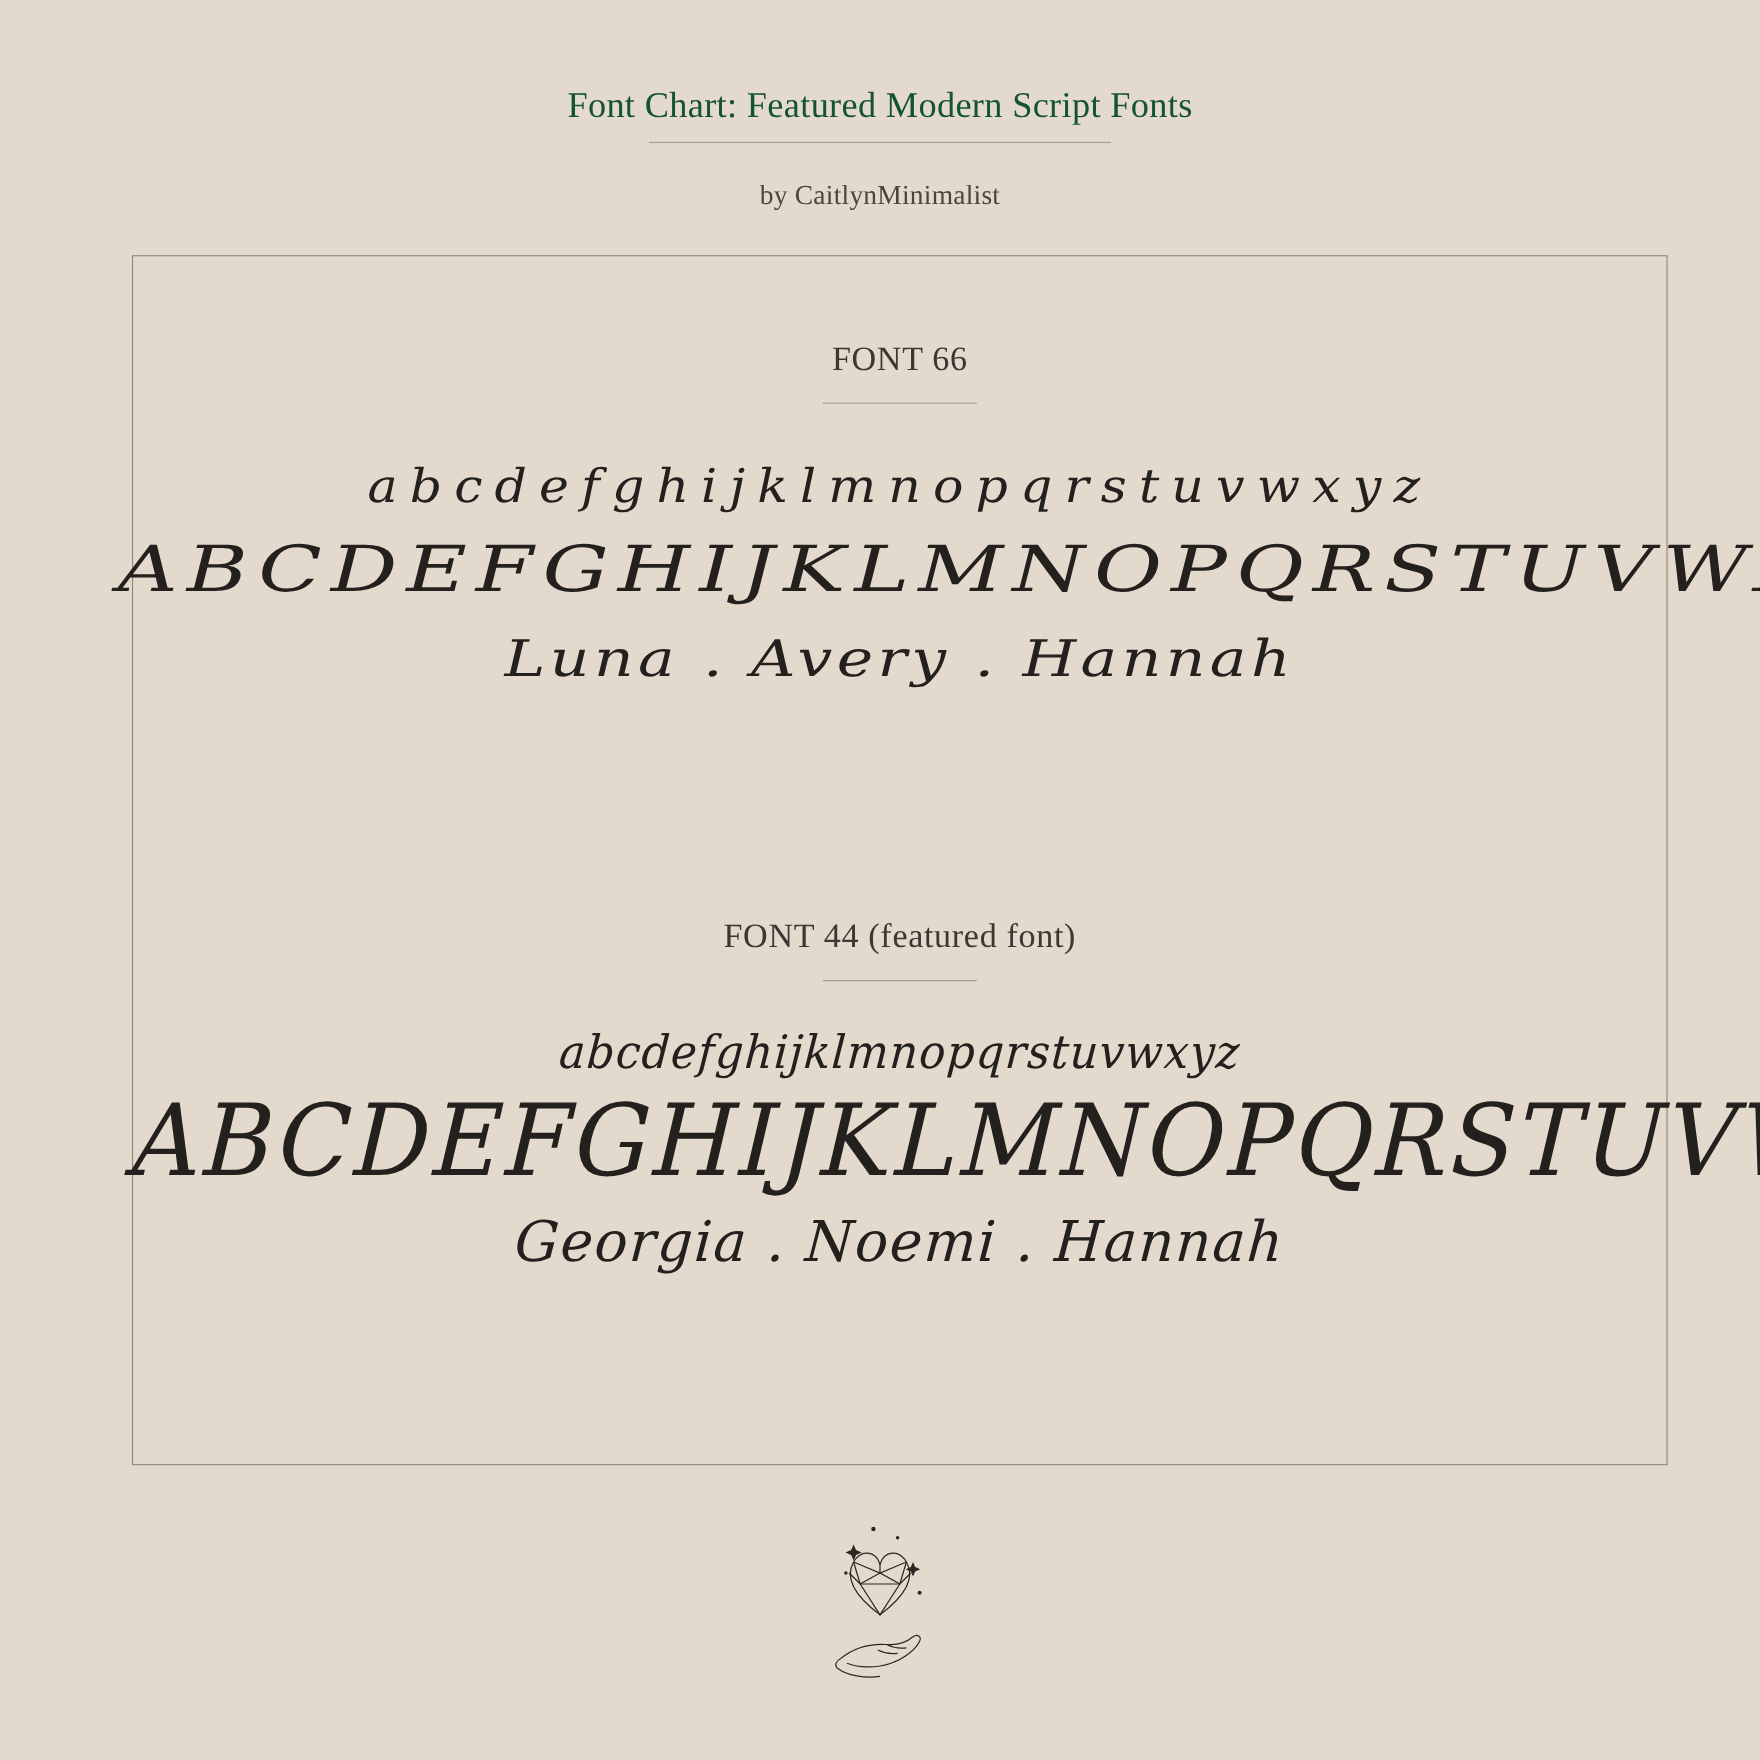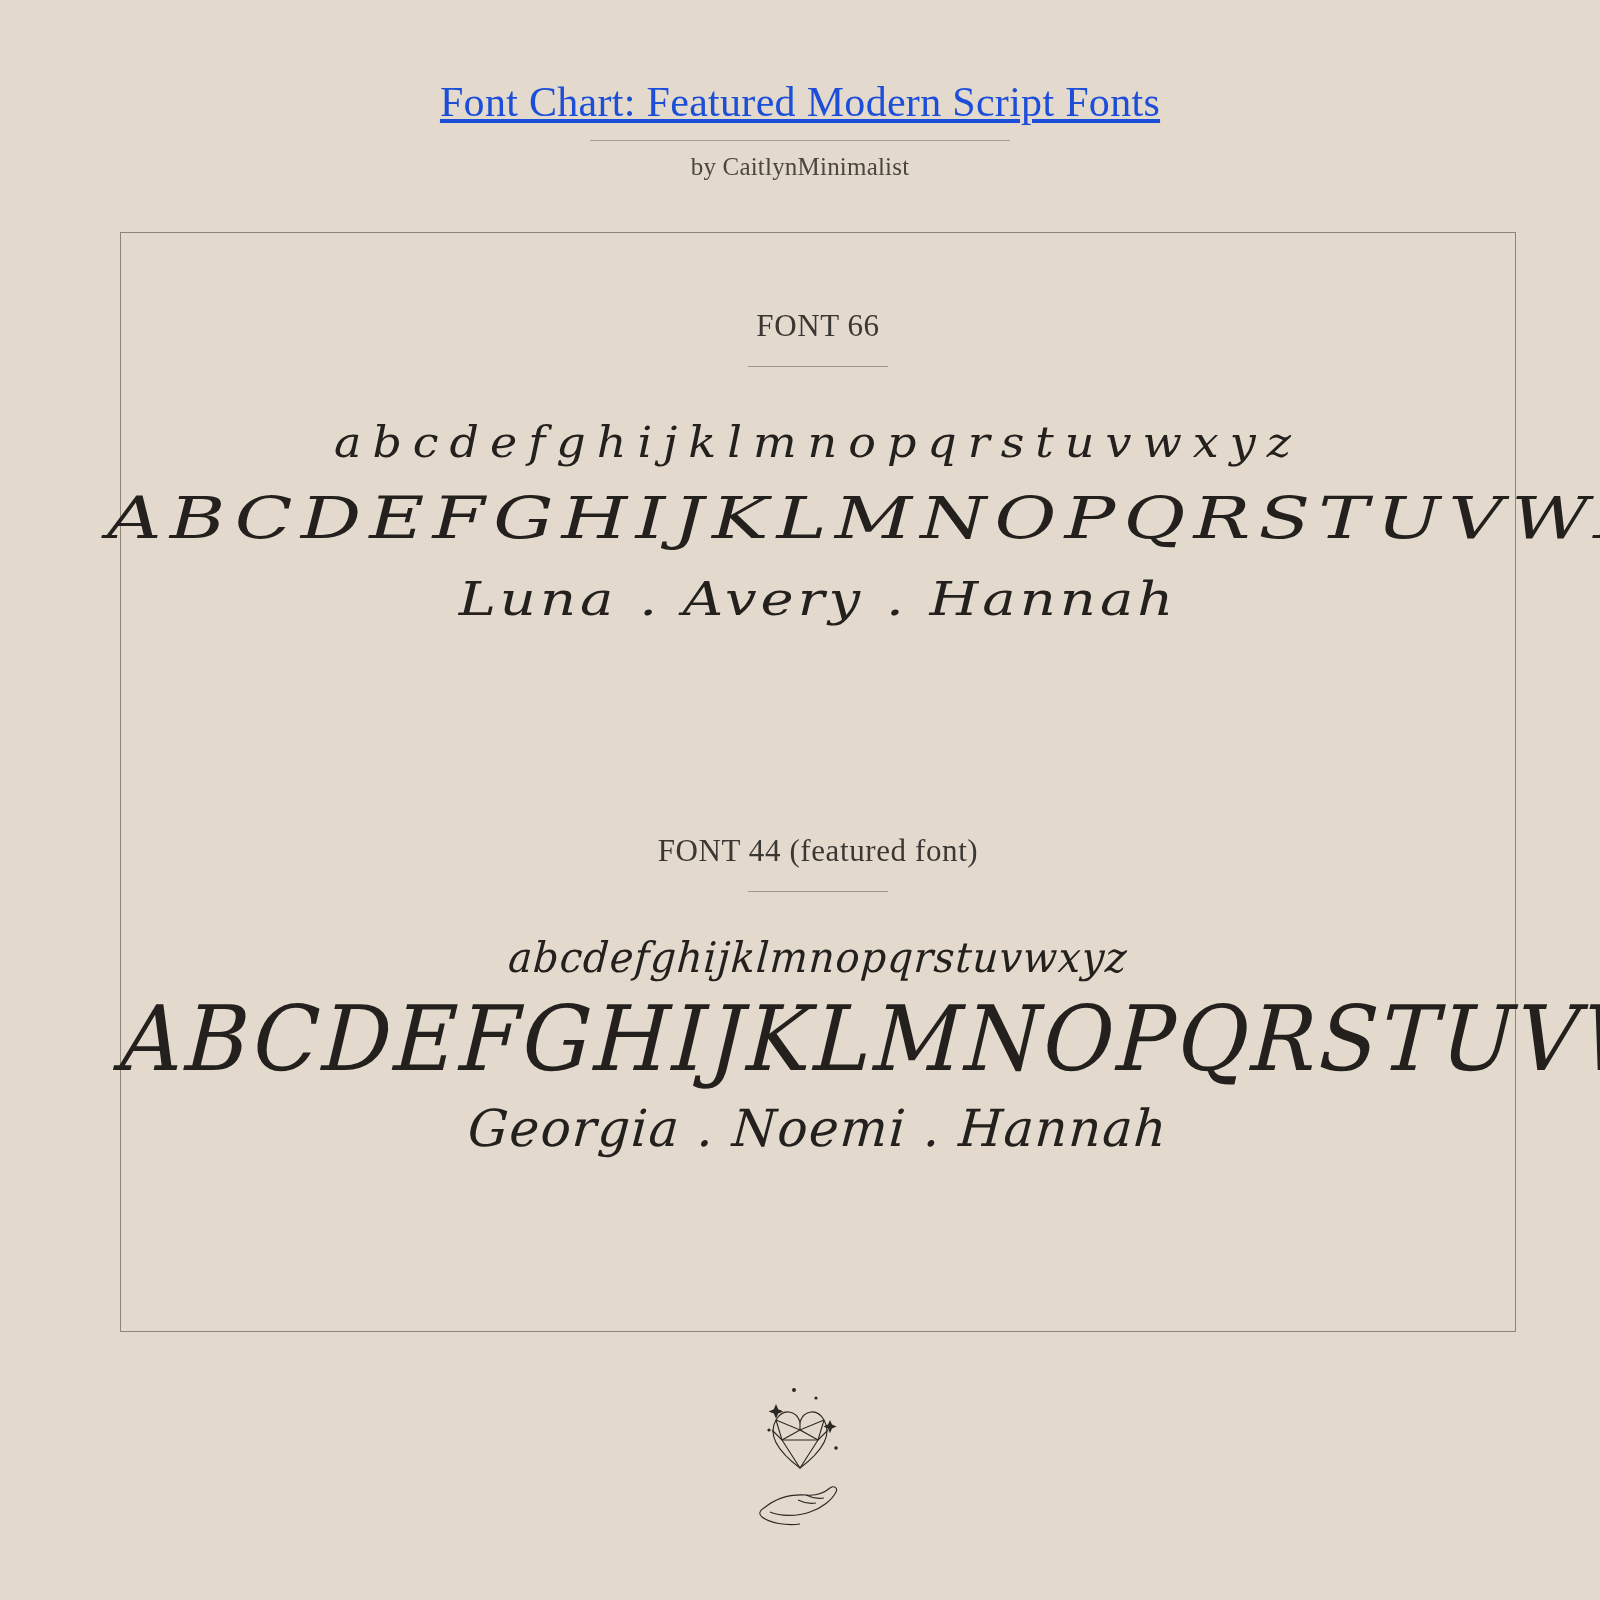--- a/index.html
+++ b/index.html
@@ -20,36 +20,35 @@
     height: 1600px;
     box-sizing: border-box;
   }
 
   
   .header {
     padding-top: 78px;
     text-align: center;
   }
   .header-title {
-    font-size: 42px;
+    font-size: 33px;
     letter-spacing: 0.3px;
-    color: #1d4ed8;
+    color: #14532d;
     font-weight: 400;
     display: inline-block;
     padding: 0 6px 14px 6px;
-    text-decoration: underline;
   }
   .header-rule {
     width: 420px;
     height: 1px;
     background: #a79d8f;
     margin: 0 auto;
   }
   .header-sub {
-    margin-top: 12px;
+    margin-top: 34px;
     font-size: 25px;
     color: #4a453f;
     letter-spacing: 0.2px;
   }
 
   
   .frame {
     position: absolute;
     left: 120px;
     top: 232px;

